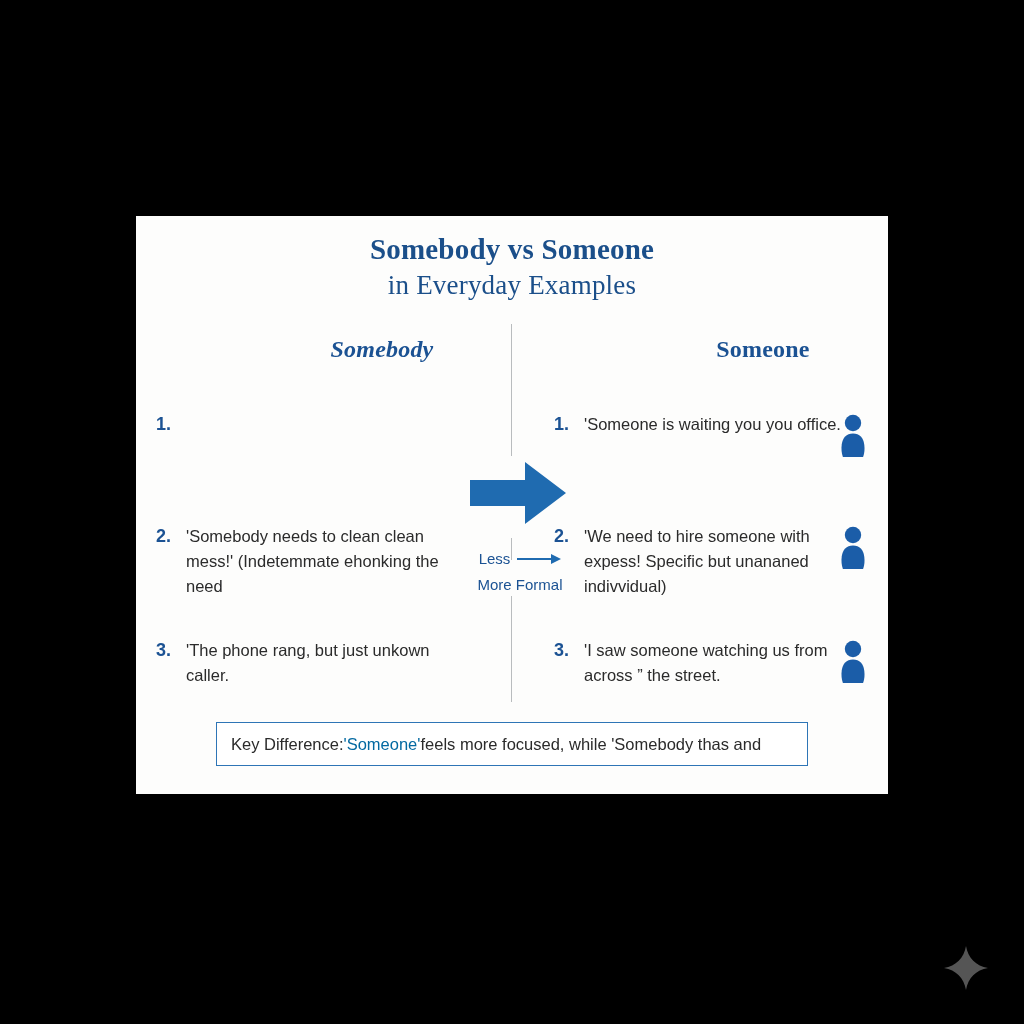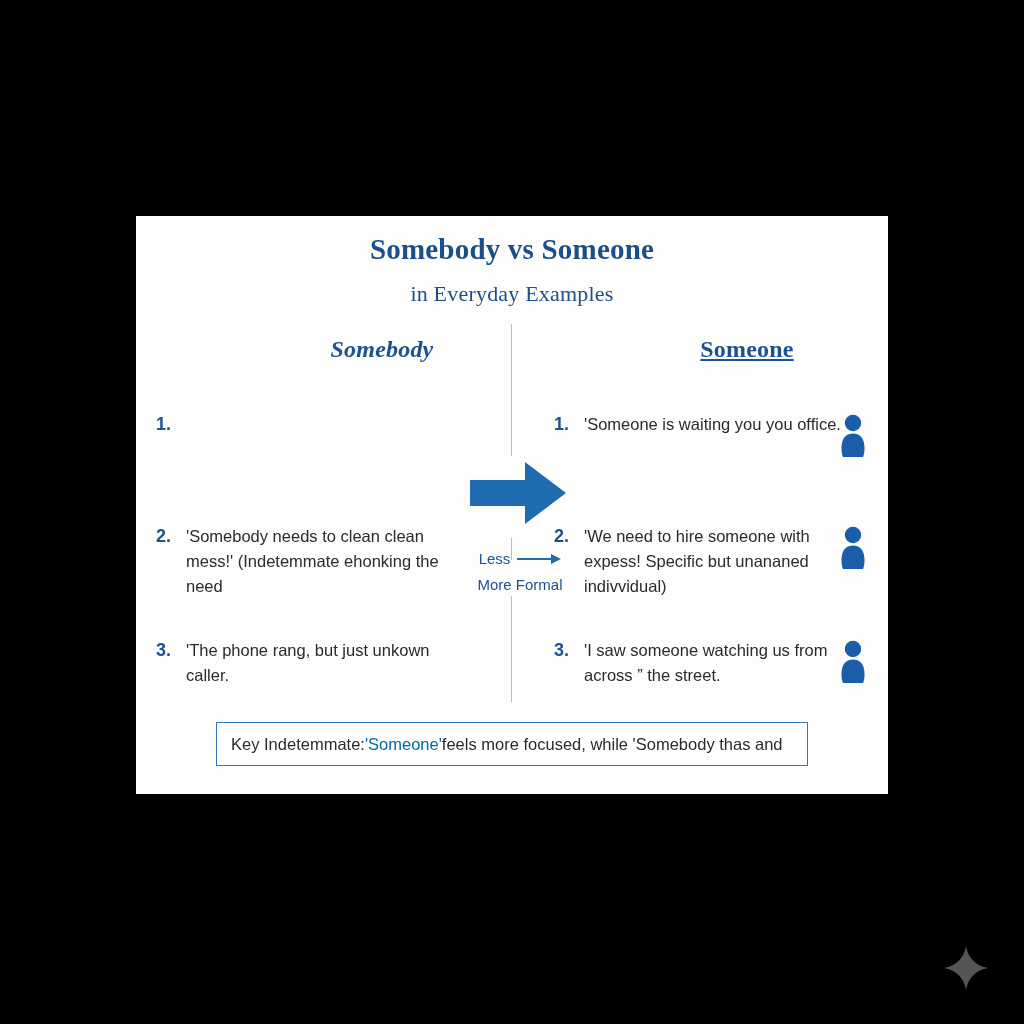--- a/index.html
+++ b/index.html
@@ -37,41 +37,41 @@
     font-family: "Liberation Serif", serif;
   }
   #title-line-1 {
     font-size: 29px;
     font-weight: bold;
     letter-spacing: 0.2px;
     line-height: 34px;
     display: block;
   }
   #title-line-2 {
-    font-size: 22px;
+    font-size: 27px;
     font-weight: normal;
     line-height: 34px;
     display: block;
     letter-spacing: 0.2px;
-    margin-top: 11px;
+    margin-top: 2px;
   }
 
   
   .col-header {
     position: absolute;
     top: 120px;
     font-family: "Liberation Serif", serif;
     font-size: 24px;
     font-weight: bold;
     color: #1b5293;
     text-align: center;
     letter-spacing: 0.2px;
   }
   #header-somebody { left: 36px;  width: 420px; font-style: italic; }
-  #header-someone  { left: 384px; width: 454px; text-decoration: underline; }
+  #header-someone  { left: 400px; width: 454px; }
 
   
   .divider-seg {
     position: absolute;
     left: 375px;
     width: 1px;
     background: #b9bcbe;
   }
   #divider-top    { top: 108px; height: 132px; }
   #divider-mid    { top: 322px; height: 22px; }
@@ -243,21 +243,21 @@
       <span>Less</span>
       <svg id="small-arrow" viewBox="0 0 44 12">
         <path d="M0 6 H34" stroke="#1f6bb0" stroke-width="2" fill="none"></path>
         <path d="M34 1 L44 6 L34 11 Z" fill="#1f6bb0"></path>
       </svg>
     </div>
     <span id="formality-more">More Formal</span>
   </div>
 
   <div id="key-difference-box">
-    <span>Key Indetemmate: </span>
+    <span>Key Difference: </span>
     <span id="key-difference-highlight">'Someone'</span>
     <span> feels more focused, while 'Somebody thas and</span>
   </div>
 
 </div>
 
 <svg id="ai-watermark" viewBox="0 0 48 48">
   <path d="M24 2 C26 14 34 22 46 24 C34 26 26 34 24 46 C22 34 14 26 2 24 C14 22 22 14 24 2 Z" fill="#8a8a8a"></path>
 </svg>
 

